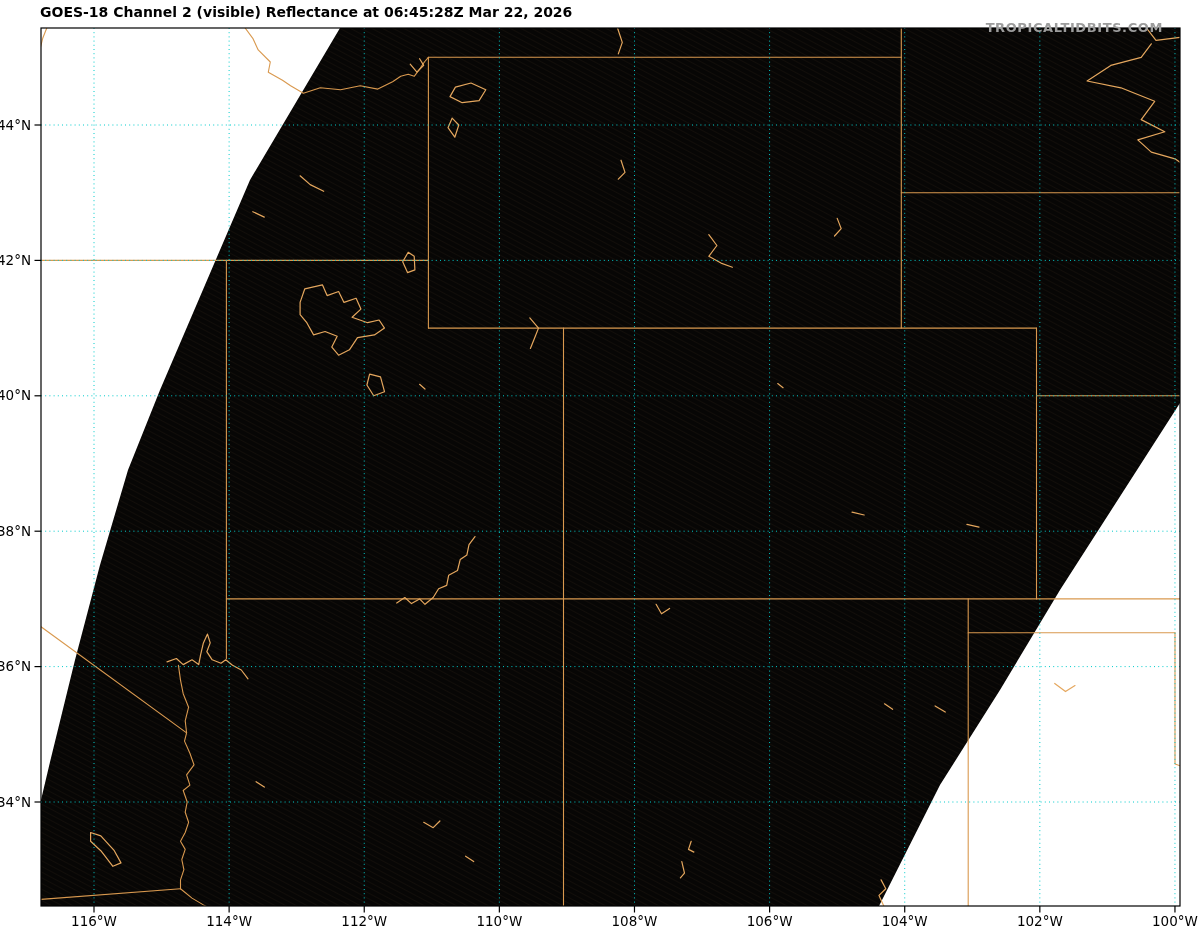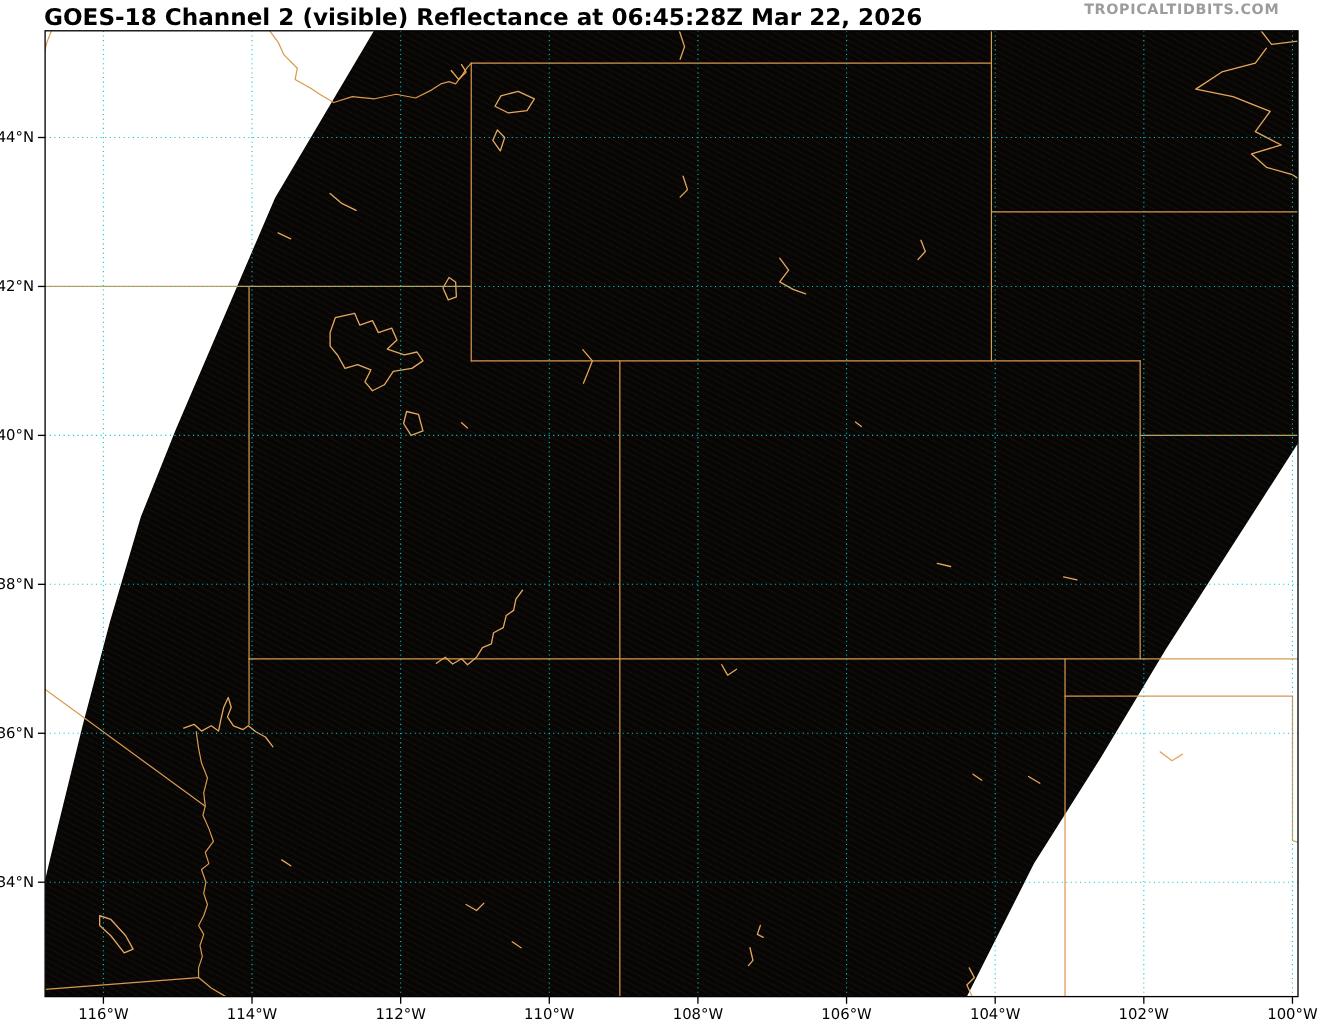--- a/index.html
+++ b/index.html
@@ -1,20 +1,20 @@
 <!DOCTYPE html>
 <html><head>
 <meta charset="utf-8">
 <style>
   html,body{margin:0;padding:0;background:#ffffff;}
   .page{position:relative;width:1200px;height:929px;background:#fff;overflow:hidden;
         font-family:"DejaVu Sans","Liberation Sans",sans-serif;}
-  .title{position:absolute;left:40px;top:4px;font-size:21px;font-weight:bold;color:#000;
+  .title{position:absolute;left:40px;top:4px;font-size:14px;font-weight:bold;color:#000;
          white-space:nowrap;}
-  .watermark{position:absolute;right:37px;top:2px;font-size:13px;font-weight:bold;
+  .watermark{position:absolute;right:37px;top:20px;font-size:13px;font-weight:bold;
          color:#9c9c9c;letter-spacing:0.6px;white-space:nowrap;}
   svg text{font-family:"DejaVu Sans","Liberation Sans",sans-serif;}
 </style>
 </head>
 <body>
 
 <div class="page">
   <div class="title">GOES-18 Channel 2 (visible) Reflectance at 06:45:28Z Mar 22, 2026</div>
   <div class="watermark">TROPICALTIDBITS.COM</div>
   <svg id="map-svg" width="1200" height="929" viewBox="0 0 1200 929">

